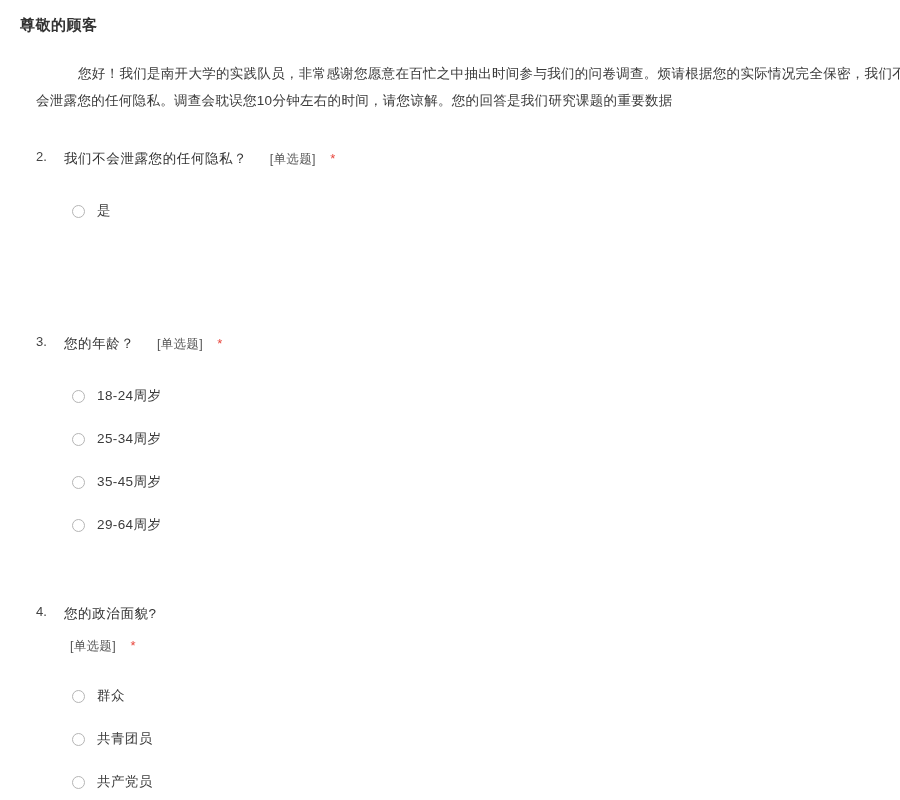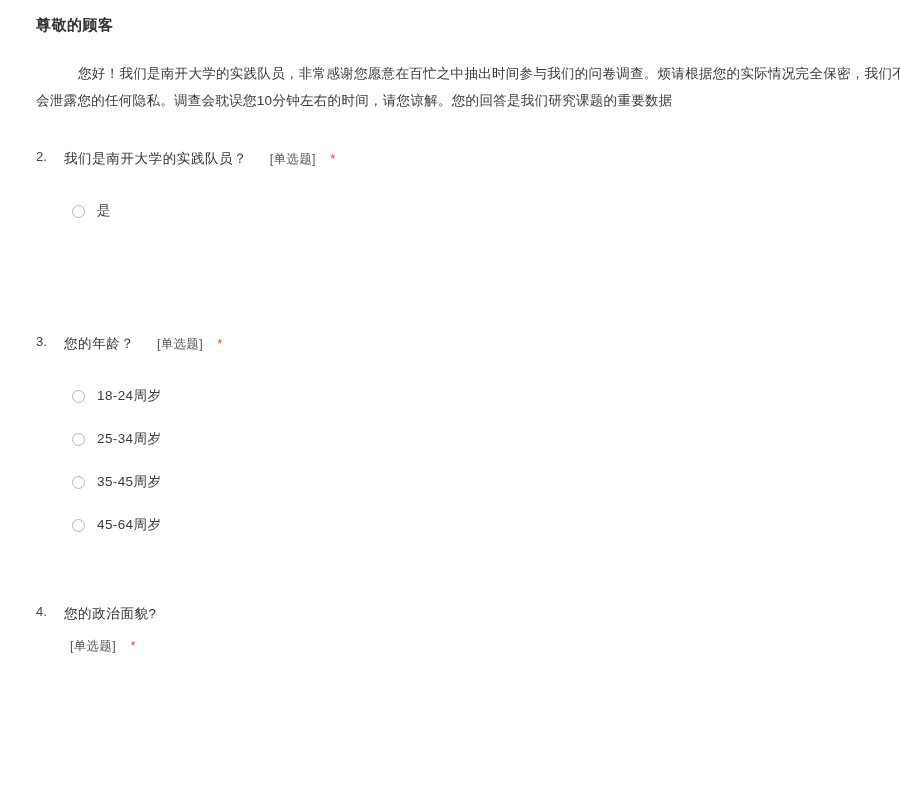--- a/index.html
+++ b/index.html
@@ -12,21 +12,21 @@
     overflow: hidden;
   }
   .page {
     position: relative;
     width: 900px;
     height: 800px;
     padding: 0;
   }
   .survey-title {
     position: absolute;
-    left: 36px;
+    left: 20px;
     top: 16px;
     font-size: 15px;
     font-weight: bold;
     color: #333333;
     letter-spacing: 0.5px;
   }
   .intro {
     position: absolute;
     left: 36px;
     top: 60px;
@@ -116,21 +116,21 @@
 <div class="page">
 
   <div class="survey-title">尊敬的顾客</div>
 
   <div class="intro">您好！我们是南开大学的实践队员，非常感谢您愿意在百忙之中抽出时间参与我们的问卷调查。烦请根据您的实际情况完全保密，我们不会泄露您的任何隐私。调查会耽误您10分钟左右的时间，请您谅解。您的回答是我们研究课题的重要数据</div>
 
   <div class="question q2">
     <div class="q-head">
       <div class="q-num">2.</div>
       <div class="q-body">
-        <span class="q-text">我们是南开大学的实践队员？</span>
+        <span class="q-text">我们不会泄露您的任何隐私？</span>
         <span class="q-type">[单选题]</span>
         <span class="q-req">*</span>
       </div>
     </div>
     <div class="options">
       <div class="option">
         <span class="radio"></span>
         <span class="opt-label">是</span>
       </div>
     </div>
@@ -153,33 +153,47 @@
       <div class="option">
         <span class="radio"></span>
         <span class="opt-label">25-34周岁</span>
       </div>
       <div class="option">
         <span class="radio"></span>
         <span class="opt-label">35-45周岁</span>
       </div>
       <div class="option">
         <span class="radio"></span>
-        <span class="opt-label">45-64周岁</span>
+        <span class="opt-label">29-64周岁</span>
       </div>
     </div>
   </div>
 
   <div class="question q4">
     <div class="q-head">
       <div class="q-num">4.</div>
       <div class="q-body">
         <div>
           <span class="q-text">您的政治面貌?</span>
         </div>
         <div class="q-sub-line">
           <span class="q-type" style="margin-left:6px;">[单选题]</span>
           <span class="q-req">*</span>
         </div>
       </div>
     </div>
+    <div class="options">
+      <div class="option">
+        <span class="radio"></span>
+        <span class="opt-label">群众</span>
+      </div>
+      <div class="option">
+        <span class="radio"></span>
+        <span class="opt-label">共青团员</span>
+      </div>
+      <div class="option">
+        <span class="radio"></span>
+        <span class="opt-label">共产党员</span>
+      </div>
+    </div>
   </div>
 
 </div>
 
 </body></html>

